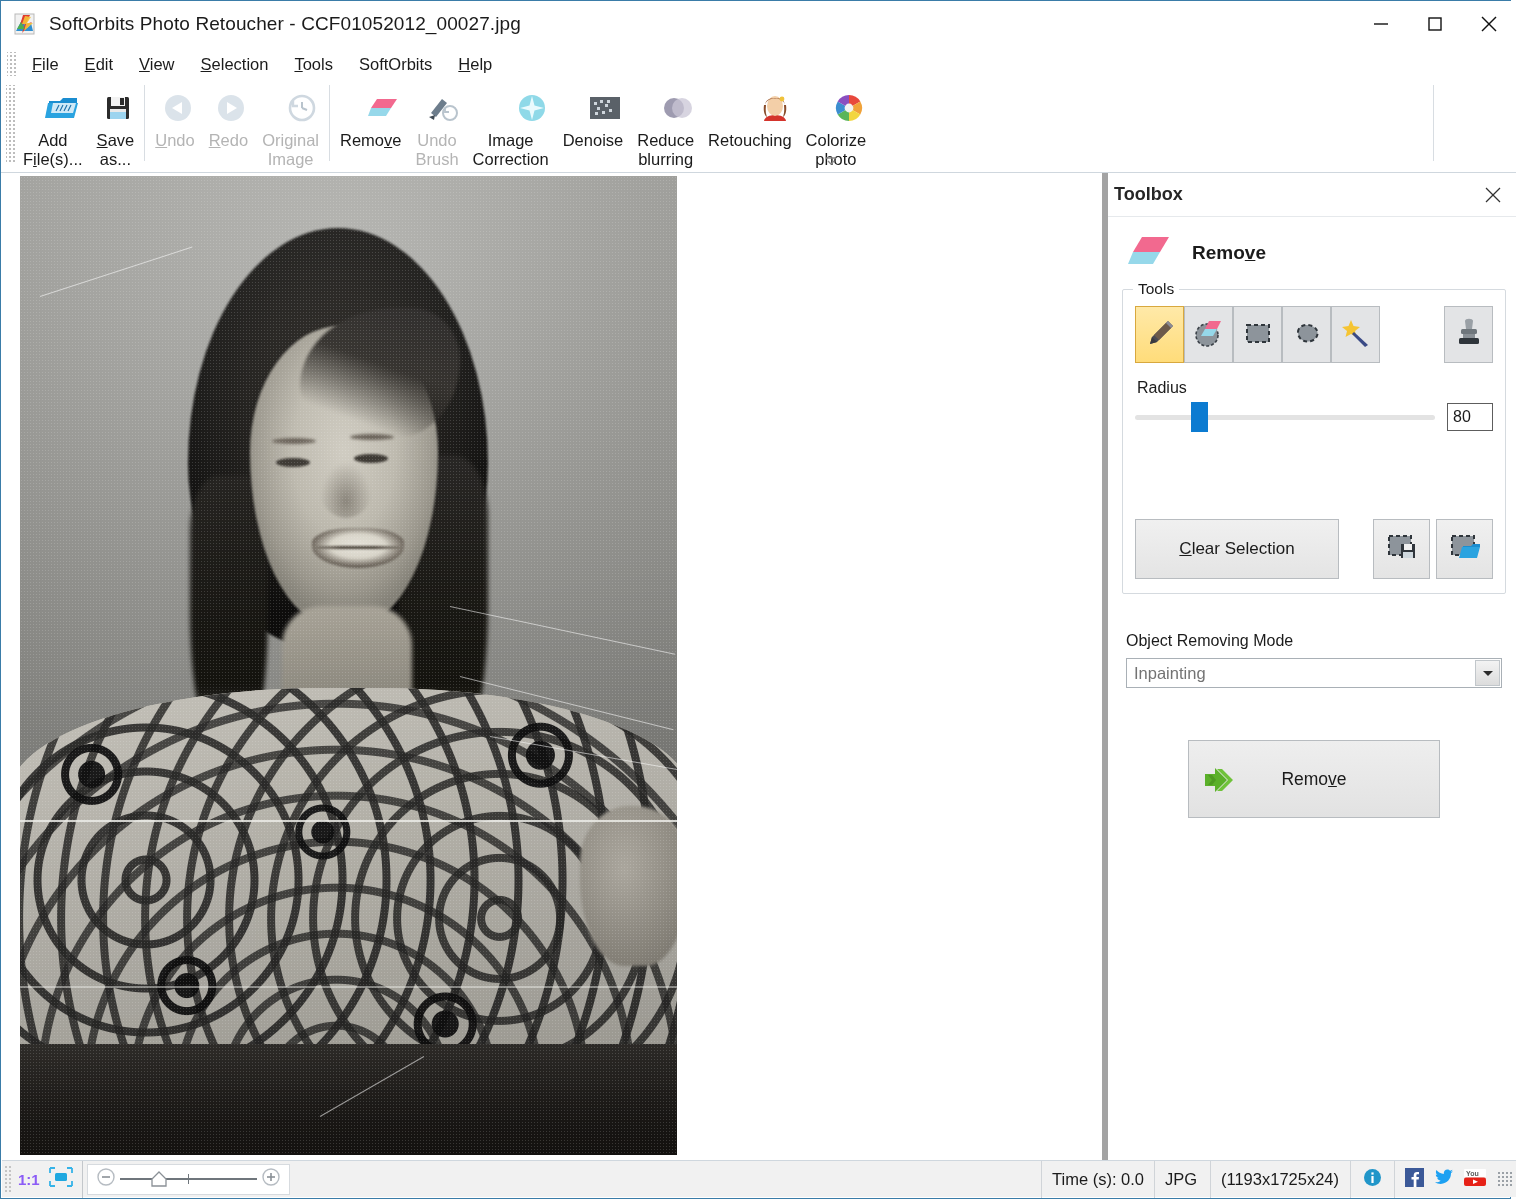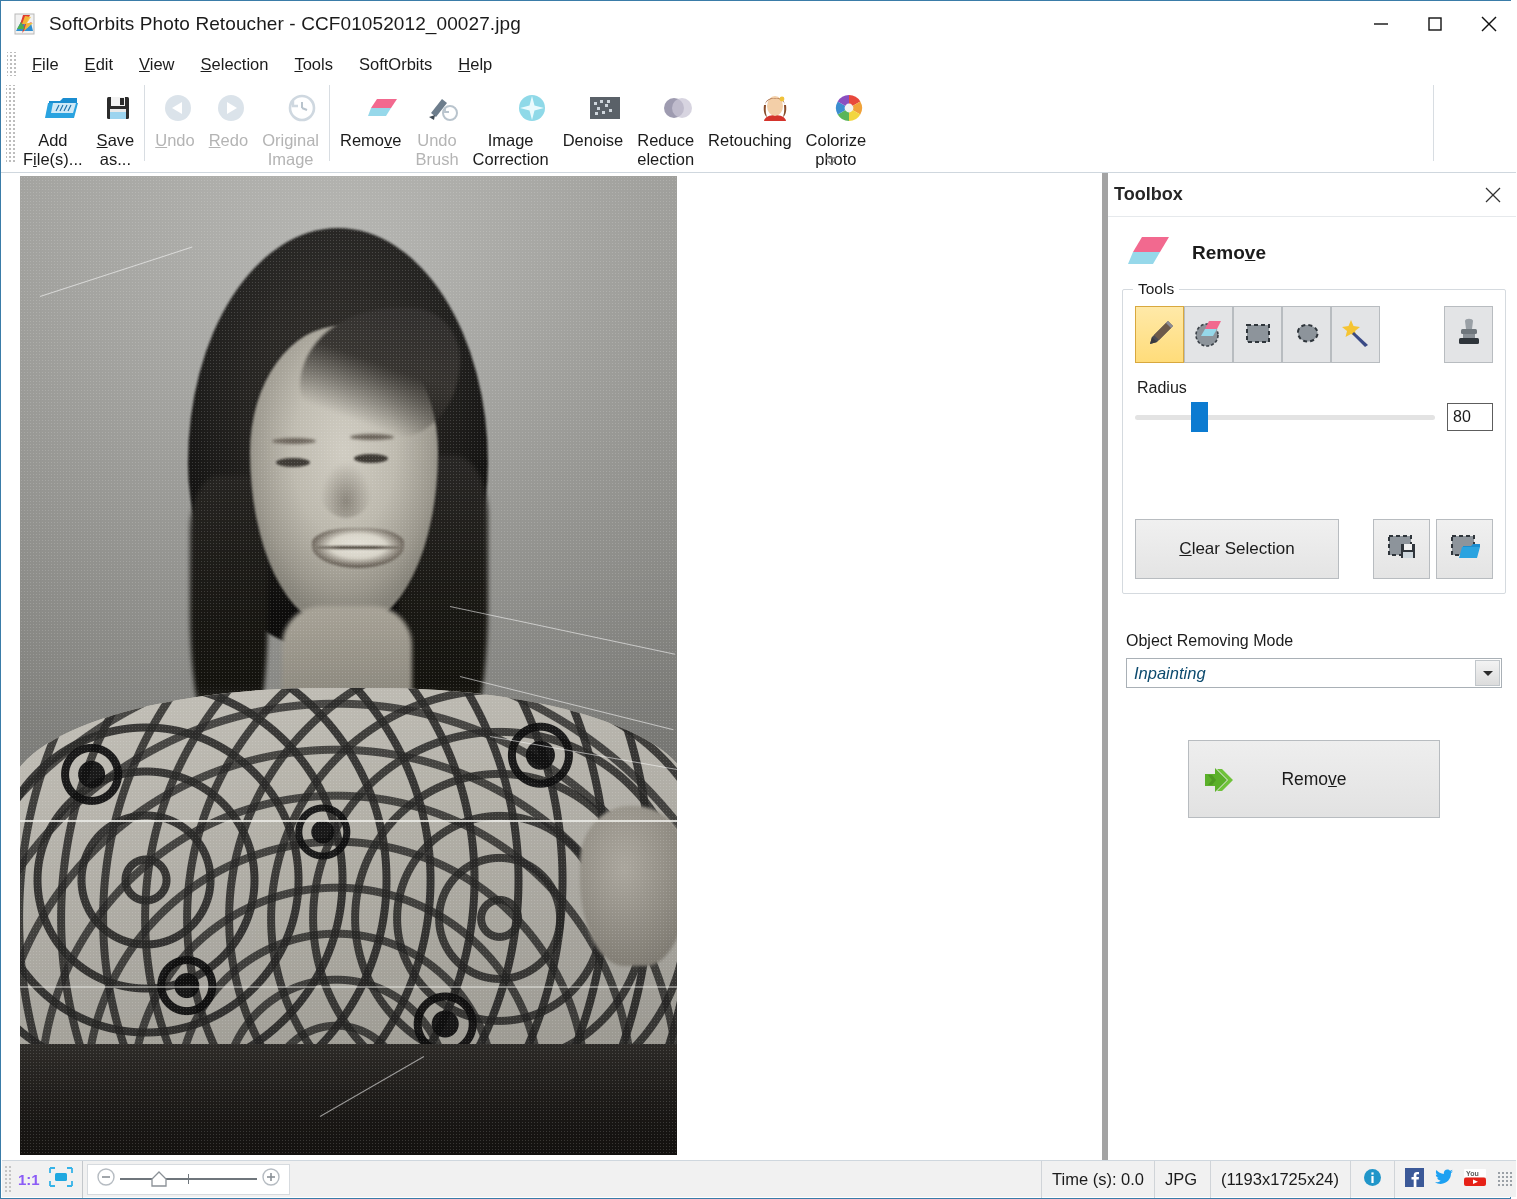--- a/index.html
+++ b/index.html
@@ -309,21 +309,21 @@
     background: linear-gradient(180deg,#f0f0f0,#e4e4e4);
     display: flex; align-items: center; justify-content: center; cursor: default;
   }
   .icon-btn.pair { margin-left: 6px; }
 
   #orm-label { font-size: 16px; color: #1b1b1b; margin: 38px 0 8px 4px; }
   #orm-select {
     position: relative; height: 30px; border: 1px solid #a9b0b6; background: #ffffff;
     display: flex; align-items: center; cursor: default; margin: 0 4px 0 4px;
   }
-  #orm-value { font-size: 16.5px; color: #0c4a6e; padding-left: 7px; font-style: italic; }
+  #orm-value { font-size: 16.5px; color: #737373; padding-left: 7px; }
   #orm-arrow {
     position: absolute; right: 1px; top: 1px; width: 25px; height: 26px;
     background: linear-gradient(180deg,#f3f3f3,#dcdcdc); border: 1px solid #c2c7cb;
     display: flex; align-items: center; justify-content: center;
   }
   #remove-btn {
     width: 252px; height: 78px; margin: 52px auto 0 auto;
     border: 1px solid #b8bcc0; background: linear-gradient(180deg,#eeeeee,#e2e2e2);
     display: flex; align-items: center; cursor: default; position: relative;
   }
@@ -541,21 +541,21 @@
       </div>
 
       <div class="tb-btn">
         <div class="tb-ico">
           <svg width="34" height="34" viewBox="0 0 34 34">
             <circle cx="14" cy="17" r="10" fill="#9e9bb0"></circle>
             <circle cx="22" cy="17" r="10" fill="#c9c6d6" opacity=".75"></circle>
           </svg>
         </div>
         <div class="tb-lbl">Reduce
-election</div>
+blurring</div>
       </div>
 
       <div class="tb-btn">
         <div class="tb-ico">
           <svg width="34" height="34" viewBox="0 0 34 34">
             <path d="M6 30 C7 22 27 22 28 30 Z" fill="#d4342c"></path>
             <ellipse cx="17" cy="15" rx="8" ry="10" fill="#f3cfa8"></ellipse>
             <path d="M7 15 C7 5 27 5 27 15 C27 10 24 7 17 7 C10 7 7 10 7 15 Z" fill="#9a5a34"></path>
             <path d="M6 14 C5 21 7 25 9 26 C7 20 8 16 8 14 Z" fill="#8a4e2c"></path>
             <path d="M28 14 C29 21 27 25 25 26 C27 20 26 16 26 14 Z" fill="#8a4e2c"></path>

